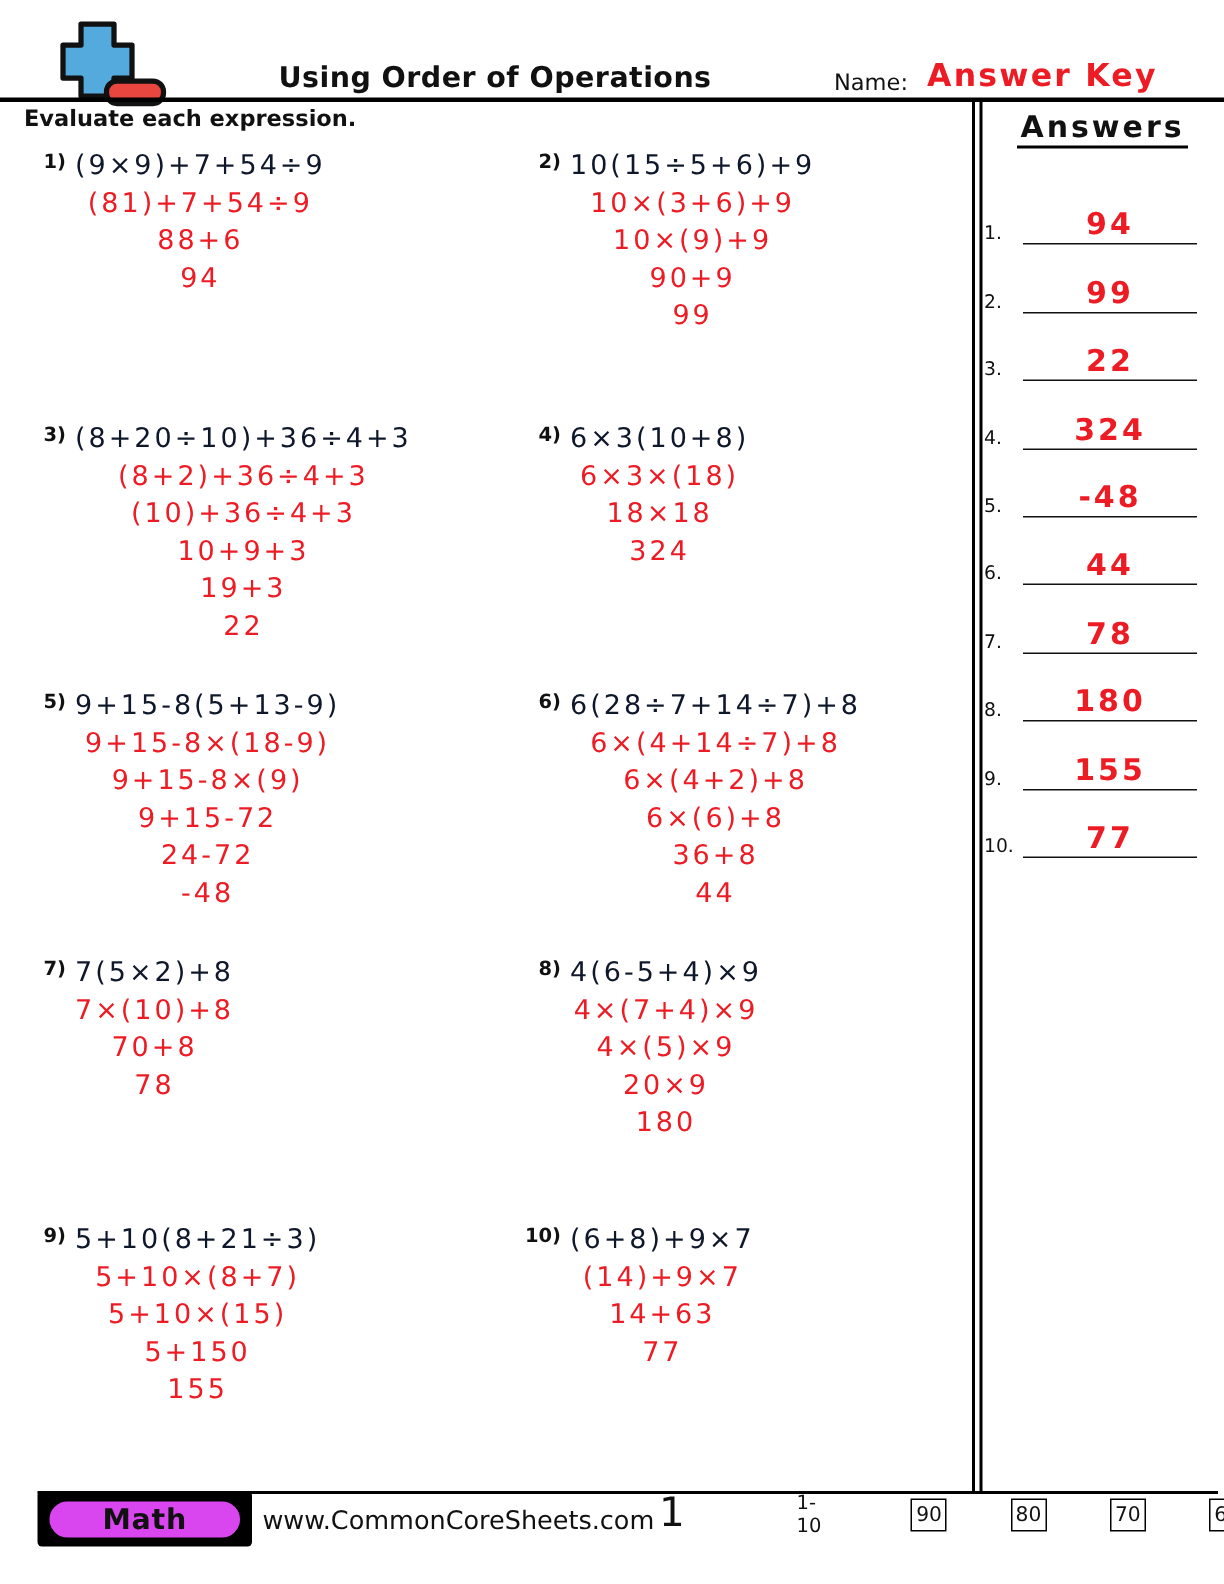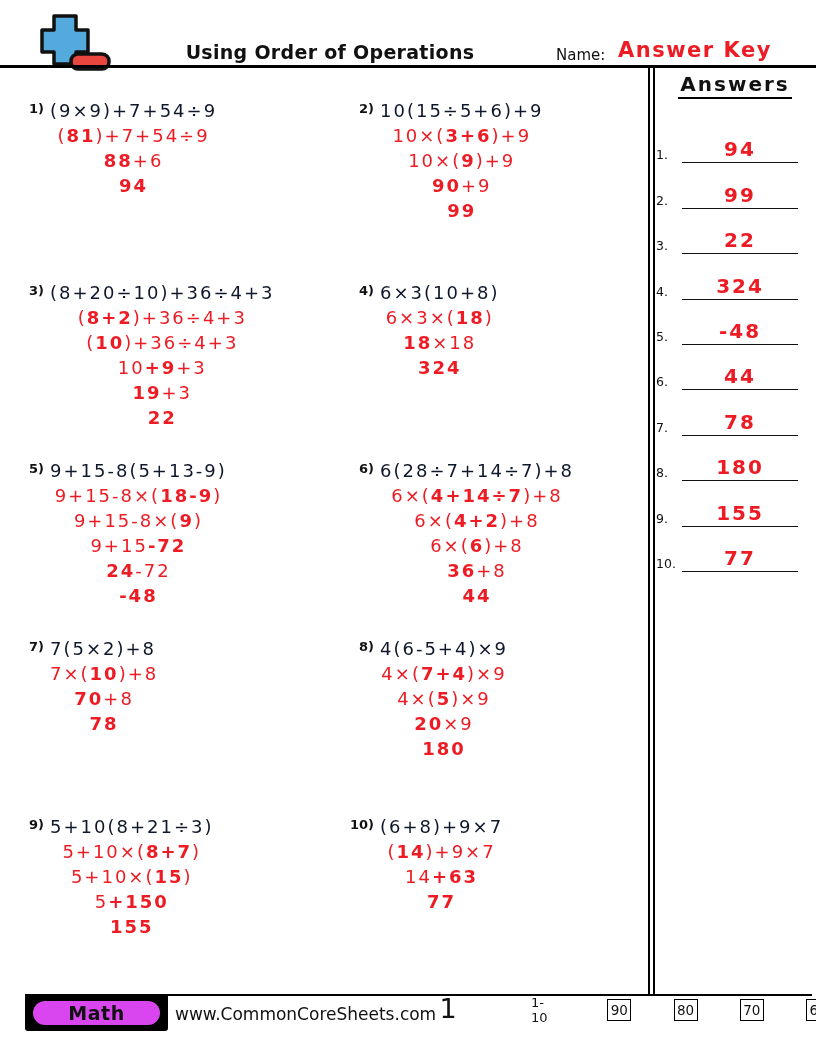--- a/index.html
+++ b/index.html
@@ -25,21 +25,21 @@
                  grid-template-columns:330px 318px;
                  grid-template-rows:182px 178px 178px 178px auto;}
   .problem{display:flex;align-items:flex-start;padding-left:14px;box-sizing:border-box;}
   .pnum{width:30px;text-align:right;font-size:13px;font-weight:700;margin-right:6px;
         padding-top:3px;flex:none;}
   .pbody{width:max-content;}
   .expr,.step{font-size:18px;letter-spacing:2px;line-height:25px;white-space:nowrap;}
   .expr{color:#0f172a;text-align:left;}
   .step{color:var(--red);text-align:center;}
   .seg{font-weight:400;}
-  .seg.bold{font-weight:700;}
+  .seg.bold{font-weight:400;}
 
   
   #answers-panel{position:absolute;left:656px;top:68px;width:158px;}
   #answers-title{text-align:center;margin-top:4px;}
   #answers-title span{font-size:20px;font-weight:700;letter-spacing:2px;
                       border-bottom:2.5px solid #000;padding:0 2px 1px 2px;}
   #answers-list{margin-top:26px;}
   .ans-row{position:relative;height:45.4px;}
   .ans-num{position:absolute;left:0px;bottom:5px;font-size:12.5px;}
   .ans-line{position:absolute;left:26px;right:16px;bottom:4px;
@@ -71,20 +71,21 @@
 
   <svg id="logo" width="74" height="60" viewBox="0 0 74 60">
     <path id="logo-plus" d="M16 3 H38 V17 H50 V39 H38 V51 H16 V39 H4 V17 H16 Z" stroke="#111" stroke-width="3.5" stroke-linejoin="round" fill="#55aadd"></path>
     <rect id="logo-minus" x="33" y="41" width="38" height="15" rx="7" stroke="#111" stroke-width="3.5" fill="#e9463f"></rect>
   </svg>
 
   <div id="title">Using Order of Operations</div>
   <div id="name-label">Name:</div>
   <div id="name-value">Answer Key</div>
   <div id="header-rule"></div>
+  <div id="instructions">Evaluate each expression.</div>
 
   <div id="vline1" class="vline"></div>
   <div id="vline2" class="vline"></div>
 
   <div id="problems-grid">
       <div class="problem">
         <div class="pnum">1)</div>
         <div class="pbody">
           <div class="expr">(9×9)+7+54÷9</div>
           <div class="step"><span class="seg">(</span><span class="seg bold">81</span><span class="seg">)+7+54÷9</span></div>

